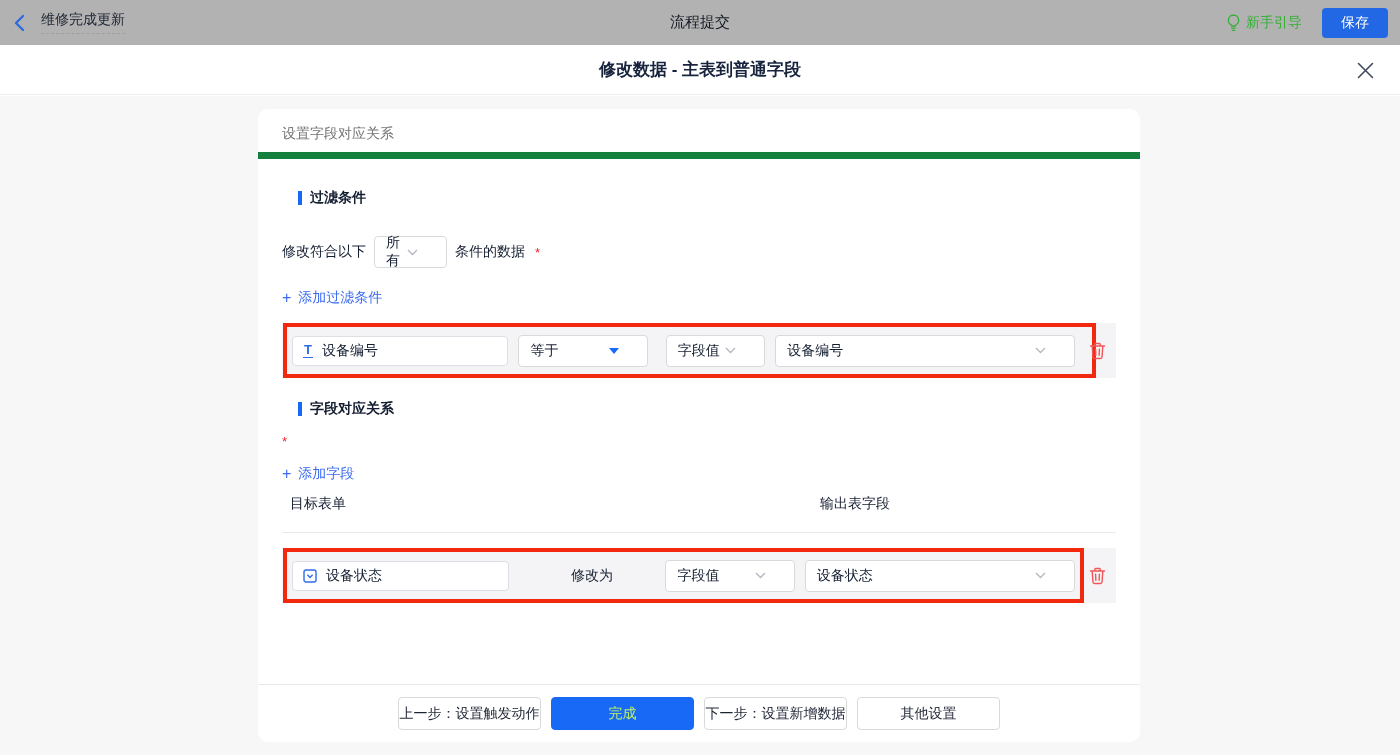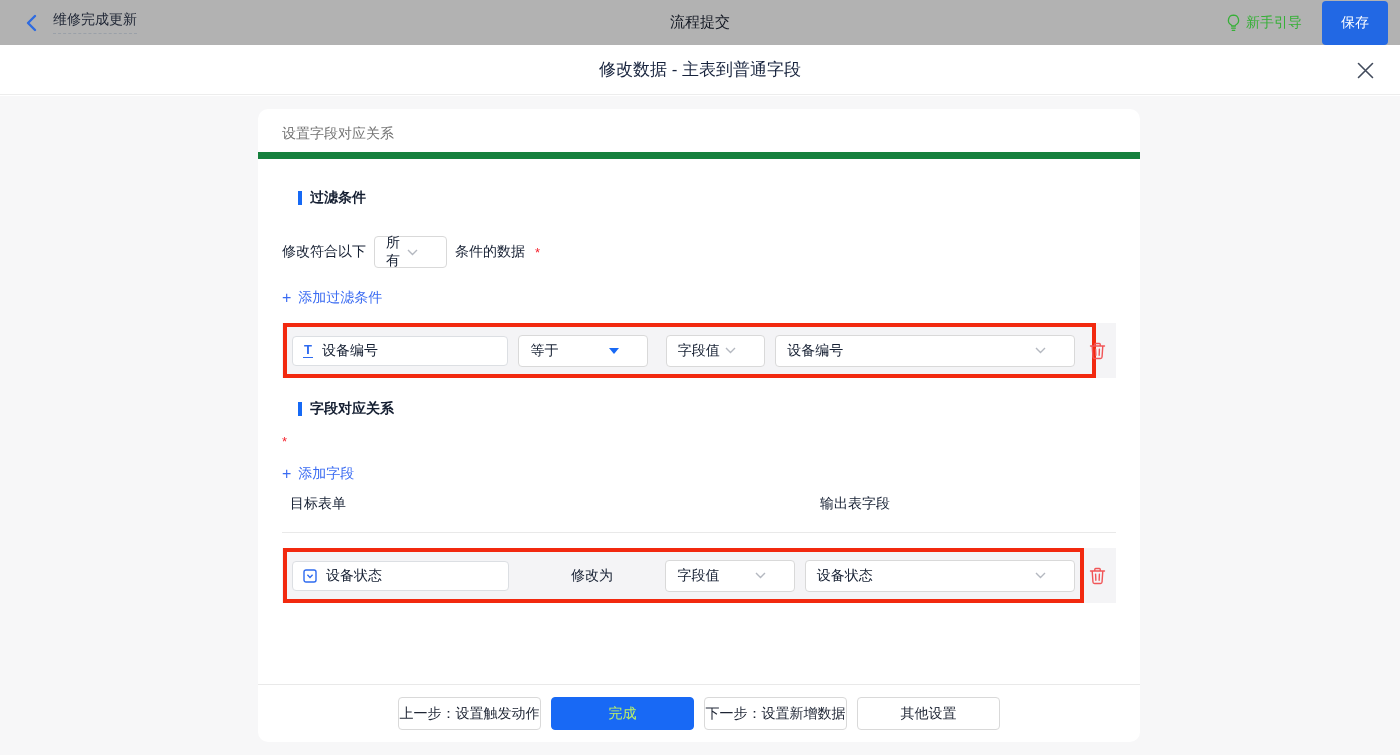--- a/index.html
+++ b/index.html
@@ -11,46 +11,46 @@
     background: #fff;
     overflow: hidden;
     font-size: 14px;
   }
 
   
   .topbar {
     position: absolute; top:0; left:0; width:1400px; height:45px;
     background:#fff; display:flex; align-items:center;
   }
-  .topbar-left { display:flex; align-items:center; gap:16px; padding-left:26px; z-index:1; }
+  .topbar-left { display:flex; align-items:center; gap:16px; padding-left:14px; z-index:1; }
   .back-btn { display:flex; align-items:center; cursor:pointer; }
   .flow-title {
     font-size:14px; color:#1d2433; padding-bottom:4px;
     border-bottom:1px dashed #9aa0a8; cursor:text;
   }
   .topbar-center {
     position:absolute; left:0; right:0; text-align:center;
     font-size:15px; color:#1d2433;
   }
   .topbar-right { margin-left:auto; display:flex; align-items:center; gap:20px; padding-right:12px; z-index:1; }
   .guide-link { display:flex; align-items:center; gap:5px; color:#36b037; font-size:14px; cursor:pointer; }
   .save-btn {
     background:#2268e4; color:#fff; border:none; border-radius:4px;
-    height:44px; padding:0 19px; font-size:14px; cursor:pointer;
+    height:30px; padding:0 19px; font-size:14px; cursor:pointer;
     font-family:inherit;
   }
   .topbar-dim { position:absolute; inset:0; background:rgba(0,0,0,0.30); pointer-events:none; }
 
   
   .modal { position:absolute; top:45px; left:0; width:1400px; height:710px; background:#fff; }
   .modal-header {
     height:50px; display:flex; align-items:center; justify-content:center;
     position:relative; border-bottom:1px solid #ededed; background:#fff;
   }
-  .modal-title { font-size:17px; font-weight:normal; color:#17233d; }
+  .modal-title { font-size:17px; font-weight:bold; color:#17233d; }
   .close-btn { position:absolute; right:26px; top:17px; cursor:pointer; line-height:0; }
 
   .modal-body { position:absolute; top:51px; left:0; right:0; bottom:0; background:#f7f7f8; }
 
   
   .card {
     position:absolute; left:258px; top:13px; width:882px; height:633px;
     background:#fff; border-radius:10px; display:flex; flex-direction:column;
   }
   .card-header {

